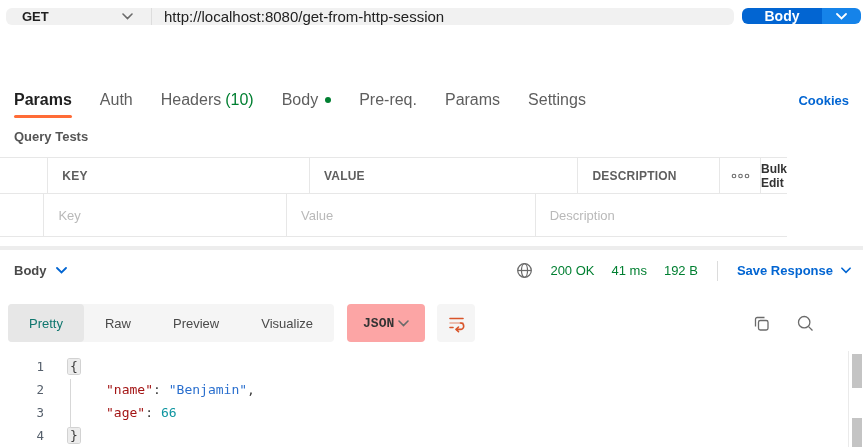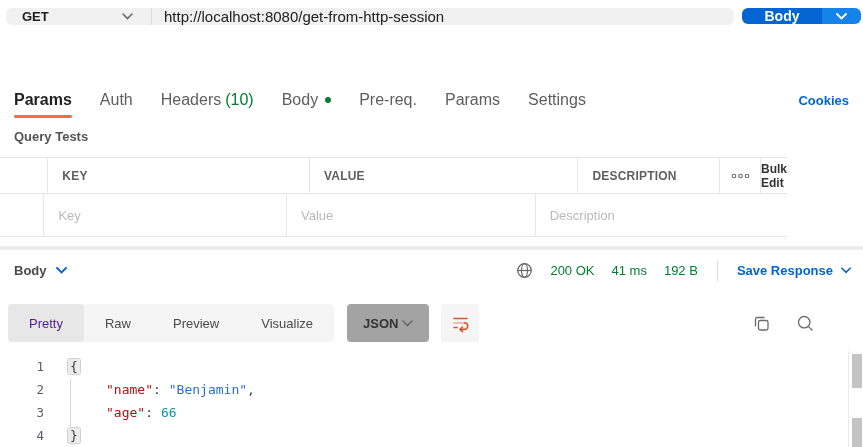--- a/index.html
+++ b/index.html
@@ -60,23 +60,23 @@
   .meta-green { color:#007f31; font-size:13px; }
   .meta-divider { width:1px; height:20px; background:#dcdcdc; margin:0 2px; }
   .save-response { display:flex; align-items:center; gap:8px; color:#0265d2; font-size:13px;
                    font-weight:600; cursor:pointer; }
 
   
   .resp-toolbar { display:flex; align-items:center; margin-top:13px; padding:0 12px 0 8px; height:38px; }
   .seg-control { display:flex; background:#f5f5f5; border-radius:4px; height:38px; align-items:stretch; }
   .seg { display:flex; align-items:center; padding:0 21px; font-size:13px; color:#4a4a4a;
          cursor:pointer; border-radius:4px; }
-  .seg.active { background:#e7e7e7; color:#4c1d95;text-align:right; }
-  .fmt-pill { margin-left:13px; display:flex; align-items:center; gap:4px; background:#a3a3a3;
-              border-radius:4px; height:38px; padding:0 16px; cursor:pointer; }
+  .seg.active { background:#e7e7e7; color:#0f766e;text-align:right; }
+  .fmt-pill { margin-left:13px; display:flex; align-items:center; gap:4px; background:#fca5a5;
+              border-radius:4px; height:38px; padding:0 16px; cursor:pointer;font-family:Liberation Mono, monospace; }
   .fmt-label { font-size:13px; font-weight:600; color:#333; }
   .wrap-pill { margin-left:12px; width:38px; height:38px; background:#f5f5f5; border-radius:4px;
                display:flex; align-items:center; justify-content:center; cursor:pointer; }
   .toolbar-right { margin-left:auto; display:flex; align-items:center; gap:25px; padding-right:36px; }
   .tool-icon { cursor:pointer; display:flex; }
 
   
   .code-area { position:relative; flex:1; margin-top:9px; font-family:"DejaVu Sans Mono","Liberation Mono",monospace;
                font-size:13px; color:#3b3b3b; padding-top:4px; }
   .code-line { display:flex; line-height:23px; height:23px; }

